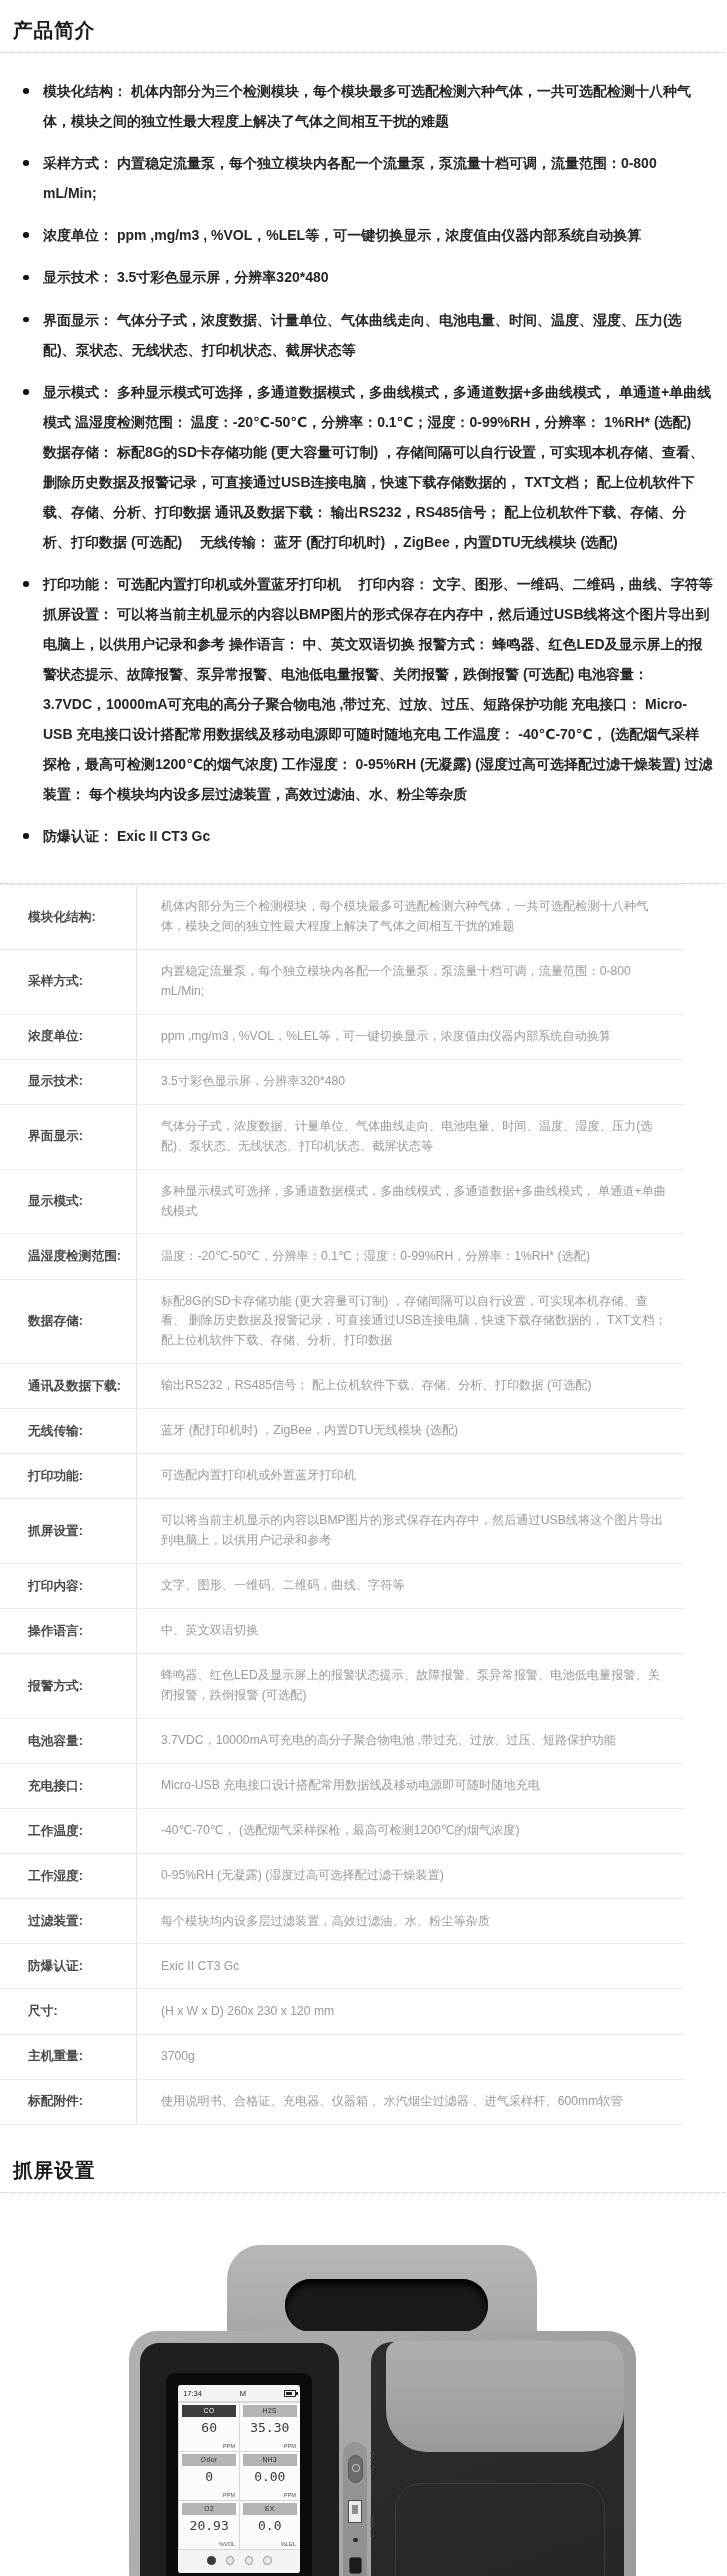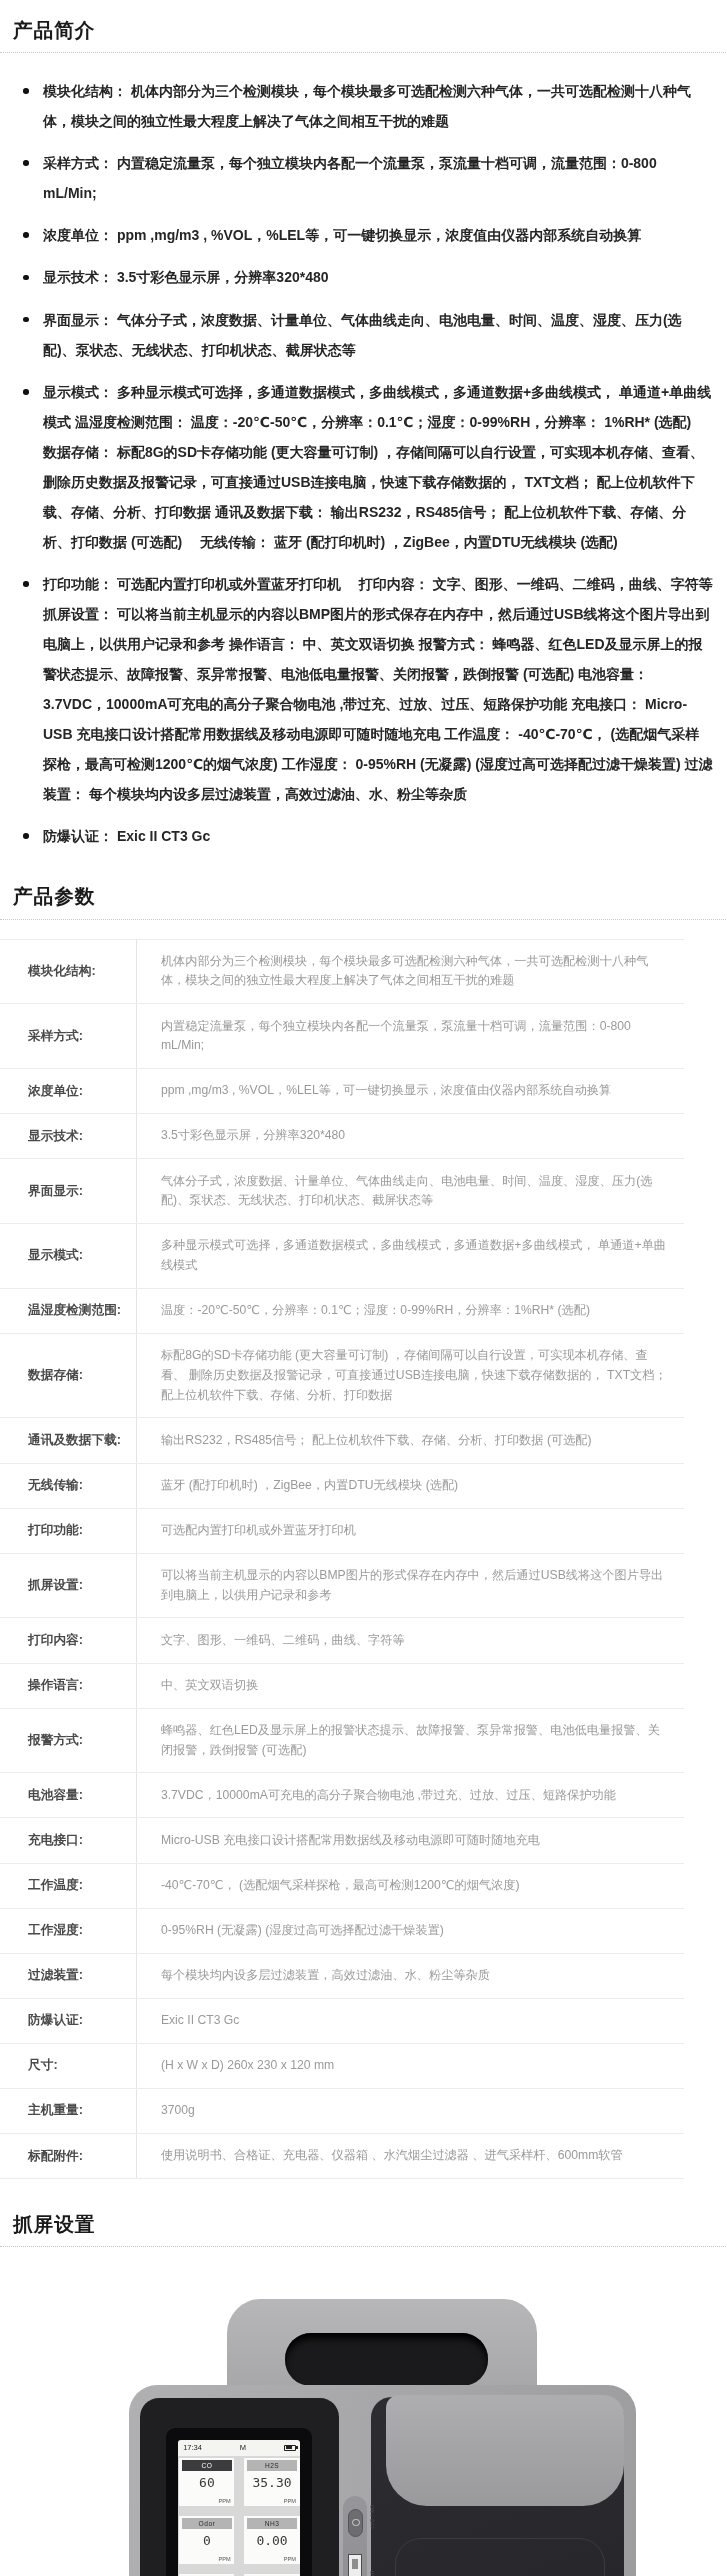--- a/index.html
+++ b/index.html
@@ -23,21 +23,21 @@
   ul.bullets li {
     position:relative; padding-left:28px; margin-bottom:12.2px;
     font-size:14px; line-height:30px; color:#262626;
   }
   .bullet-dot {
     position:absolute; left:8.4px; top:12.2px; width:5.6px; height:5.6px;
     border-radius:50%; background:#111;
   }
 
   
-  table.params { width:684px; border-collapse:collapse; margin-top:19px; }
+  table.params { width:684px; border-collapse:collapse; }
   table.params td { border-bottom:0.9px solid #ececec; vertical-align:middle; }
   table.params tr:first-child td { border-top:0.9px solid #ececec; }
   td.lbl {
     width:136px; padding:12.2px 7.5px 12.2px 28px;
     font-weight:bold; font-size:12.7px; color:#4a4a4a;
     border-right:0.9px solid #e4e4e4; line-height:17px;
   }
   td.val {
     padding:12.2px 17px 12.2px 24.4px;
     font-size:12.2px; color:#9a9a9a; line-height:19.7px;
@@ -63,21 +63,21 @@
   .screen { position:absolute; left:12.2px; top:12.2px; width:122px; height:188px;
     background:#f4f4f1; border-radius:2.8px; overflow:hidden; }
 
   .screen-status { height:17px; display:flex; align-items:center;
     justify-content:space-between; padding:0 4.7px; font-size:7.5px; color:#222;
     border-bottom:0.9px solid #d9d9d9; }
   .battery { position:relative; width:12.2px; height:6.6px; border:0.9px solid #222; border-radius:0.9px; }
   .battery::before { content:""; position:absolute; left:0.9px; top:0.9px; width:6.6px; height:2.8px; background:#222; }
   .battery::after { content:""; position:absolute; right:-2.8px; top:0.9px; width:1.9px; height:2.8px; background:#222; }
 
-  .screen-grid { display:grid; grid-template-columns:1fr 1fr; gap:10px;
+  .screen-grid { display:grid; grid-template-columns:1fr 1fr; gap:1px;
     background:#d8d8d8; padding:0.9px; }
   .gcell { background:#fbfbf9; height:48px; position:relative; }
   .chip { height:11.3px; margin:1.9px 2.8px 0 2.8px; background:#b4b4b4; color:#2b2b2b;
     font-size:6.6px; line-height:11.3px; text-align:center; letter-spacing:0.5px; }
   .chip.active { background:#3c3c3f; color:#ffffff; }
   .gval { font-size:13px; color:#3a3a3a; text-align:center; margin-top:3.8px;
     font-family:"DejaVu Sans Mono",monospace; }
   .gunit { position:absolute; right:3.8px; bottom:1.9px; font-size:5.6px; color:#555; }
 
   .screen-dots { height:20.6px; display:flex; align-items:center; justify-content:center; gap:10.3px; }
@@ -122,21 +122,20 @@
       <li><span class="bullet-dot"></span><span>浓度单位： ppm ,mg/m3 , %VOL，%LEL等，可一键切换显示，浓度值由仪器内部系统自动换算</span></li>
       <li><span class="bullet-dot"></span><span>显示技术： 3.5寸彩色显示屏，分辨率320*480</span></li>
       <li><span class="bullet-dot"></span><span>界面显示： 气体分子式，浓度数据、计量单位、气体曲线走向、电池电量、时间、温度、湿度、压力(选配)、泵状态、无线状态、打印机状态、截屏状态等</span></li>
       <li><span class="bullet-dot"></span><span>显示模式： 多种显示模式可选择，多通道数据模式，多曲线模式，多通道数据+多曲线模式， 单通道+单曲线模式 温湿度检测范围： 温度：-20℃-50℃，分辨率：0.1℃；湿度：0-99%RH，分辨率： 1%RH* (选配)　 数据存储： 标配8G的SD卡存储功能 (更大容量可订制) ，存储间隔可以自行设置，可实现本机存储、查看、 删除历史数据及报警记录，可直接通过USB连接电脑，快速下载存储数据的， TXT文档； 配上位机软件下载、存储、分析、打印数据 通讯及数据下载： 输出RS232，RS485信号； 配上位机软件下载、存储、分析、打印数据 (可选配)　 无线传输： 蓝牙 (配打印机时) ，ZigBee，内置DTU无线模块 (选配)</span></li>
       <li><span class="bullet-dot"></span><span>打印功能： 可选配内置打印机或外置蓝牙打印机　 打印内容： 文字、图形、一维码、二维码，曲线、字符等 抓屏设置： 可以将当前主机显示的内容以BMP图片的形式保存在内存中，然后通过USB线将这个图片导出到电脑上，以供用户记录和参考 操作语言：  中、英文双语切换  报警方式： 蜂鸣器、红色LED及显示屏上的报警状态提示、故障报警、泵异常报警、电池低电量报警、关闭报警，跌倒报警 (可选配) 电池容量： 3.7VDC，10000mA可充电的高分子聚合物电池 ,带过充、过放、过压、短路保护功能 充电接口： Micro-USB 充电接口设计搭配常用数据线及移动电源即可随时随地充电 工作温度： -40℃-70℃，  (选配烟气采样探枪，最高可检测1200℃的烟气浓度)  工作湿度： 0-95%RH (无凝露)  (湿度过高可选择配过滤干燥装置)  过滤装置： 每个模块均内设多层过滤装置，高效过滤油、水、粉尘等杂质</span></li>
       <li><span class="bullet-dot"></span><span>防爆认证： Exic II CT3 Gc</span></li>
     </ul>
   </section>
 
   <section>
-    <h2 class="sec-title">产品参数</h2>
     <div class="dotted"></div>
     <table class="params">
       <tbody>
           <tr>
             <td class="lbl">模块化结构:</td>
             <td class="val">机体内部分为三个检测模块，每个模块最多可选配检测六种气体，一共可选配检测十八种气体，模块之间的独立性最大程度上解决了气体之间相互干扰的难题</td>
           </tr>
       <tr>
             <td class="lbl">采样方式:</td>
             <td class="val">内置稳定流量泵，每个独立模块内各配一个流量泵，泵流量十档可调，流量范围：0-800 mL/Min;</td>

